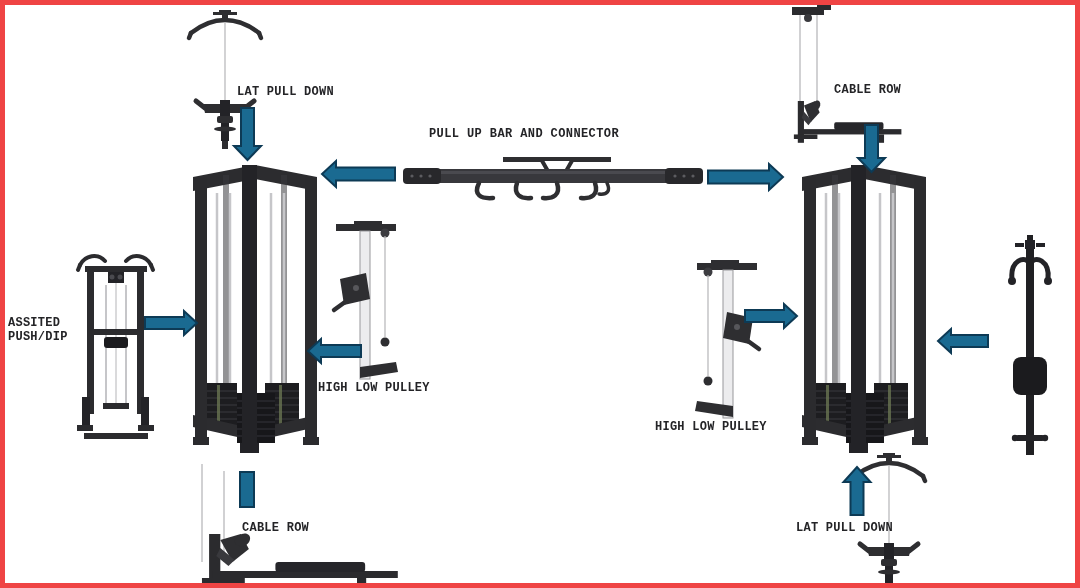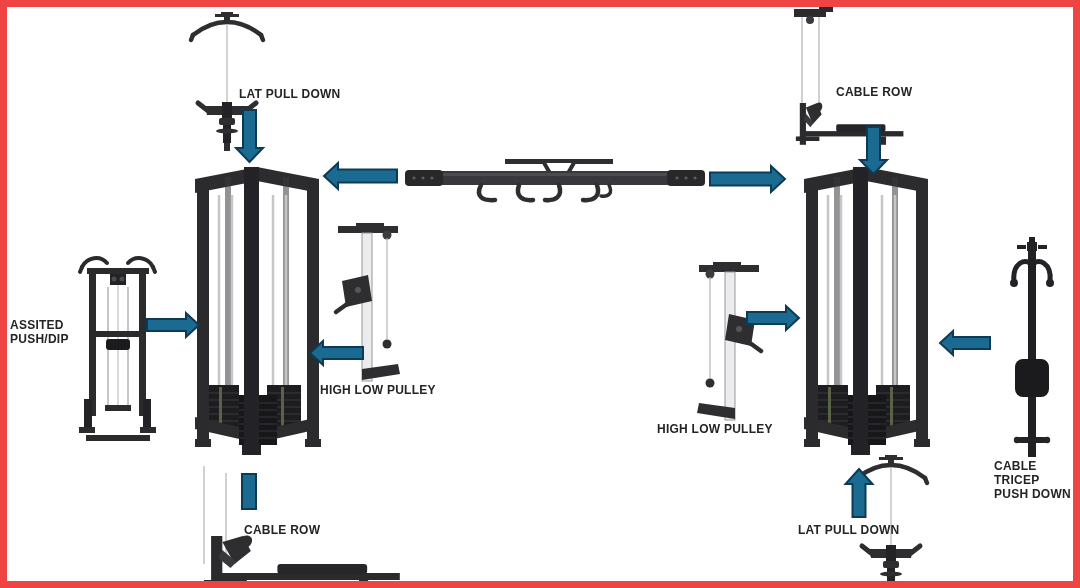--- a/index.html
+++ b/index.html
@@ -1,19 +1,19 @@
 <!DOCTYPE html>
 <html><head>
 <meta charset="utf-8">
 <style>
   html,body { margin:0; padding:0; background:#ffffff; }
   .canvas {
     position:relative; width:1080px; height:588px;
-    background:#ffffff; border:7px solid #ef4444; box-sizing:border-box;
-    font-family:Liberation Sans, sans-serif; overflow:hidden;
+    background:#ffffff; border:5px solid #ef4444; box-sizing:border-box;
+    font-family:Liberation Mono, monospace; overflow:hidden;
   }
   svg.scene { position:absolute; left:0; top:0; }
   .lbl {
     position:absolute; font-weight:bold; font-size:12px; letter-spacing:.25px;
     color:#242427; white-space:pre-line; line-height:1.18;
   }
   .lbl-wide { letter-spacing:.4px; }
 </style>
 </head>
 <body>
@@ -188,23 +188,22 @@
         <polygon points="740,305 779,305 779,299 792,311 779,323 779,317 740,317"></polygon>
         <polygon points="983,330 946,330 946,324 933,336 946,348 946,342 983,342"></polygon>
         <polygon points="860,120 873,120 873,153 880,153 866.5,167 853,153 860,153"></polygon>
         <rect x="235" y="467" width="14" height="35"></rect>
         <polygon points="845.5,510 845.5,477 838.5,477 852,462 865.5,477 858.5,477 858.5,510"></polygon>
       </g>
     </g>
   </svg>
 
   <div class="lbl" style="left:232px; top:80px;">LAT PULL DOWN</div>
+  <div class="lbl lbl-wide" style="left:424px; top:122px;">PULL UP BAR AND CONNECTOR</div>
   <div class="lbl" style="left:829px; top:78px;">CABLE ROW</div>
   <div class="lbl" style="left:3px;   top:311px;">ASSITED
 PUSH/DIP</div>
   <div class="lbl" style="left:313px; top:376px;">HIGH LOW PULLEY</div>
   <div class="lbl" style="left:650px; top:415px;">HIGH LOW PULLEY</div>
-  <div class="lbl" style="left:987px; top:452px;">CABLE TRICEP
-PUSH DOWN</div>
   <div class="lbl" style="left:237px; top:516px;">CABLE ROW</div>
   <div class="lbl" style="left:791px; top:516px;">LAT PULL DOWN</div>
 
 </div>
 
 </body></html>

